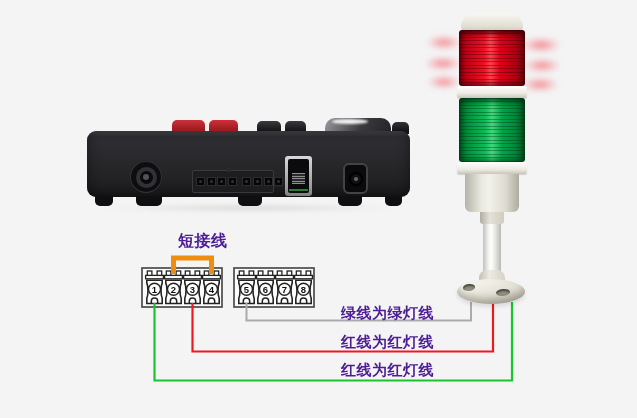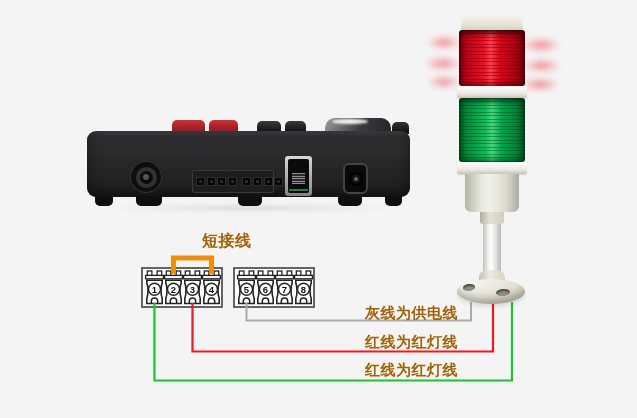--- a/index.html
+++ b/index.html
@@ -88,21 +88,21 @@
   .flange{left:457px;top:279px;width:68px;height:25px;border-radius:50%;
     background:linear-gradient(160deg,#f5f4ed 20%,#e4e2d6 55%,#c2c0b2 90%);
     box-shadow:inset 0 -5px 7px rgba(110,108,95,.45),0 3px 4px rgba(0,0,0,.10);}
   .hole{position:absolute;border-radius:50%;background:#8f8d80;
     box-shadow:inset 0 2px 2px rgba(0,0,0,.5);}
   .hole.h1{left:463px;top:284px;width:12px;height:6.5px;transform:rotate(-8deg);}
   .hole.h2{left:496px;top:289px;width:14px;height:7px;transform:rotate(-5deg);}
 
   
   svg.wires{position:absolute;left:0;top:0;pointer-events:none;}
-  .lbl{position:absolute;color:#a16207;font-size:15px;font-weight:600;letter-spacing:.5px;white-space:nowrap;margin-left:24px;}
+  .lbl{position:absolute;color:#4c1d95;font-size:15px;font-weight:600;letter-spacing:.5px;white-space:nowrap;}
   .lbl.jumper{left:178px;top:231px;font-size:16px;}
   .lbl.gray{left:341px;top:304px;}
   .lbl.redl{left:341px;top:333px;}
   .lbl.greenl{left:341px;top:361px;}
 </style>
 </head>
 <body>
 
 <div class="canvas">
 
@@ -216,17 +216,17 @@
     <div class="abs tower-body"></div>
     <div class="abs neck"></div>
     <div class="abs pole"></div>
     <div class="abs collar"></div>
     <div class="abs flange"></div>
     <div class="hole h1"></div>
     <div class="hole h2"></div>
   </div>
 
   <div class="lbl jumper">短接线</div>
-  <div class="lbl gray">灰线为供电线</div>
+  <div class="lbl gray">绿线为绿灯线</div>
   <div class="lbl redl">红线为红灯线</div>
   <div class="lbl greenl">红线为红灯线</div>
 
 </div>
 
 </body></html>

